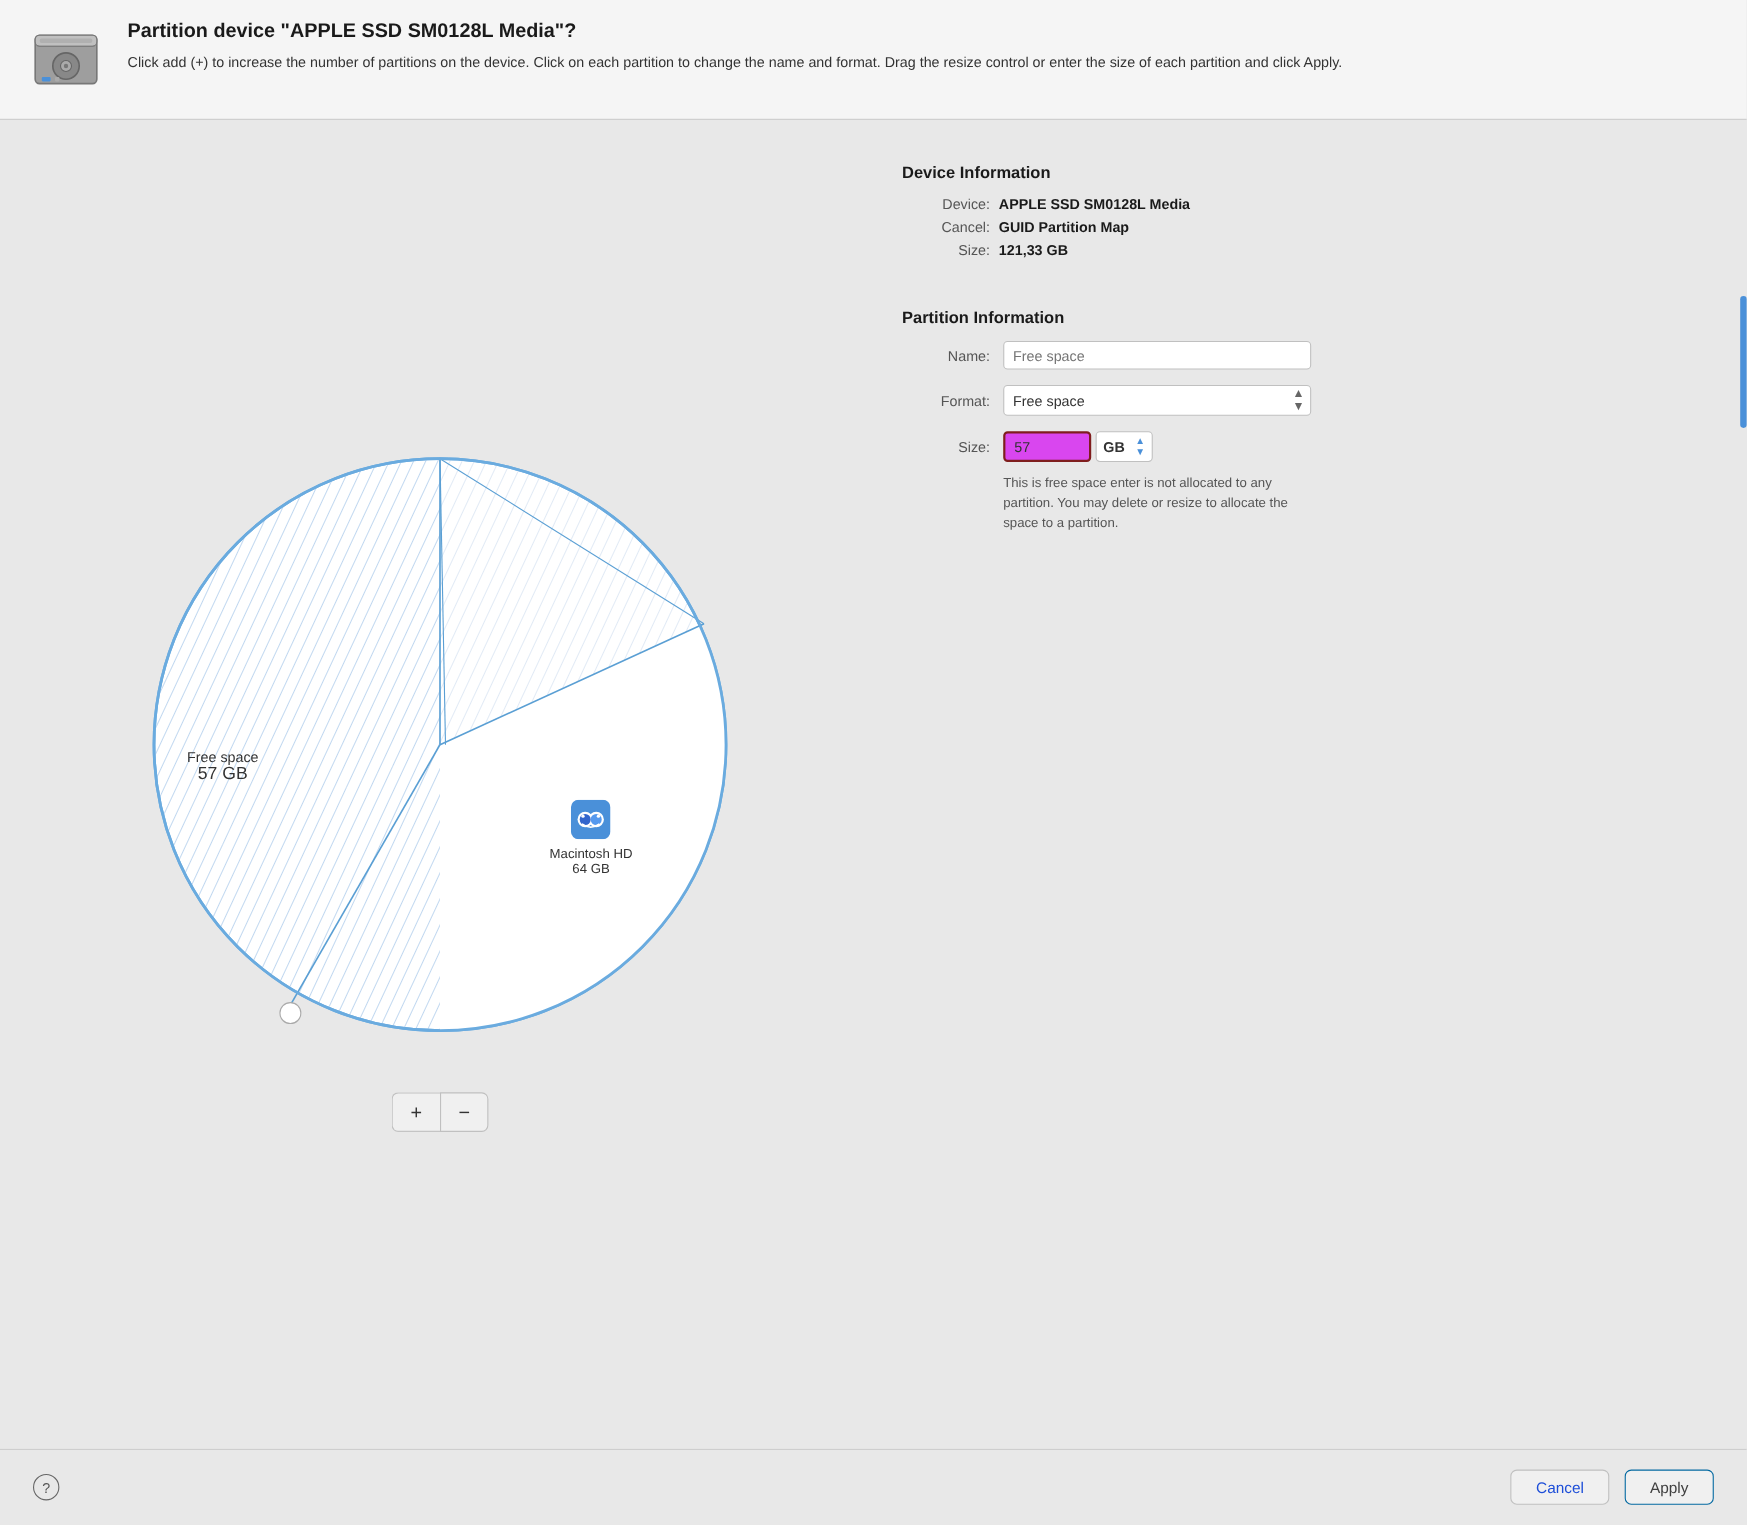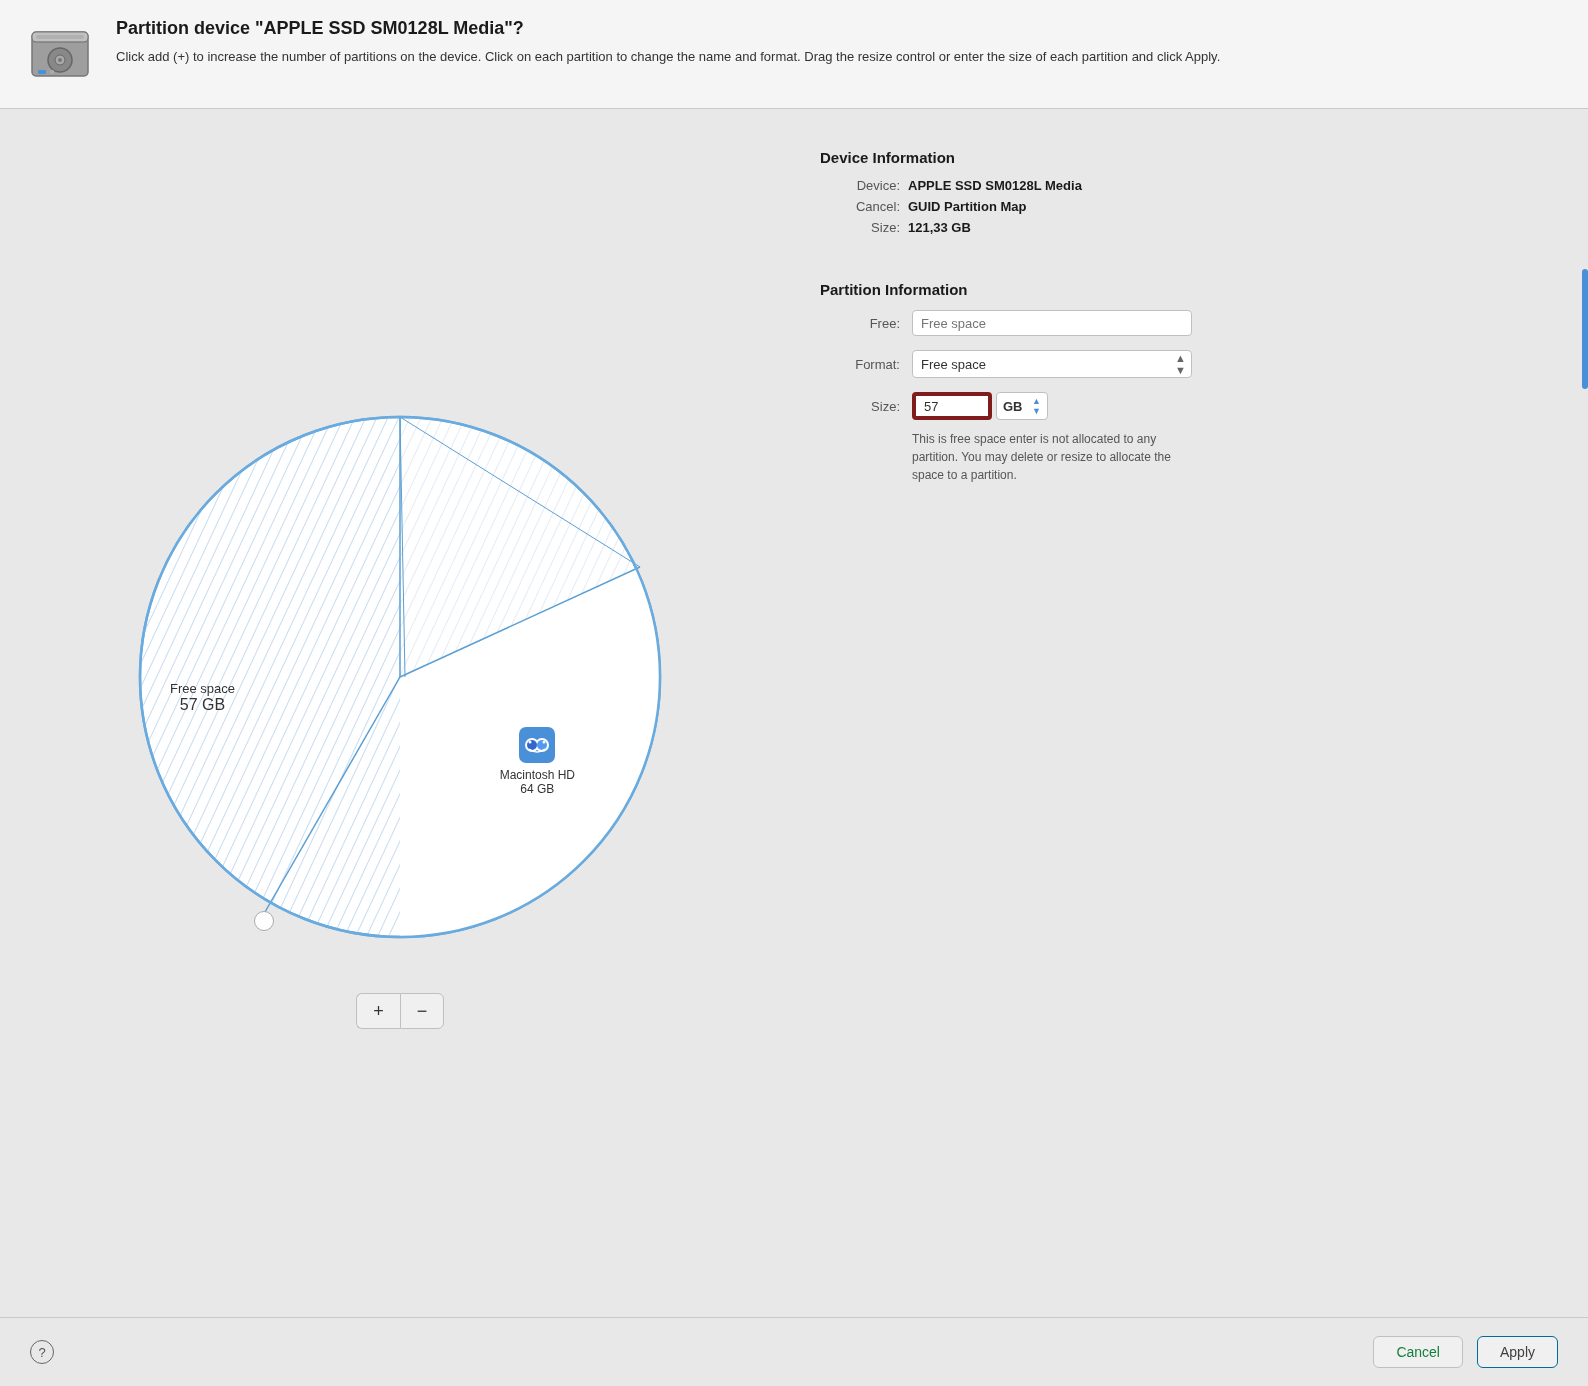--- a/index.html
+++ b/index.html
@@ -240,25 +240,25 @@
 
     
     .size-row {
       display: flex;
       align-items: center;
       margin-bottom: 10px;
     }
     .size-input {
       width: 80px;
       height: 28px;
-      border: 4px solid #7f1d1d;
+      border: 2px solid #7f1d1d;
       border-radius: 4px;
       padding: 0 8px;
       font-size: 13px;
-      background: #ffffff;
+      background: #d946ef;
       color: #333;
       outline: none;
       margin-right: 4px;
     }
     .size-unit-wrapper {
       position: relative;
     }
     .size-unit-btn {
       width: 52px;
       height: 28px;
@@ -314,21 +314,21 @@
     .bottom-right {
       display: flex;
       gap: 14px;
     }
     .btn-cancel {
       padding: 7px 22px;
       background: #f0f0f0;
       border: 1px solid #c0c0c0;
       border-radius: 6px;
       font-size: 14px;
-      color: #15803d;
+      color: #1d4ed8;
       cursor: pointer;
     }
     .btn-apply {
       padding: 7px 22px;
       background: #f0f0f0;
       border: 1px solid #0369a1;
       border-radius: 6px;
       font-size: 14px;
       color: #404040;
       cursor: default;
@@ -461,21 +461,21 @@
       <div class="info-row">
         <span class="info-label">Size:</span>
         <span class="info-value">121,33 GB</span>
       </div>
     </div>
 
     <div class="form-section">
       <div class="section-title">Partition Information</div>
 
       <div class="form-row">
-        <span class="form-label">Free:</span>
+        <span class="form-label">Name:</span>
         <input class="form-input" type="text" value="" placeholder="Free space" style="">
       </div>
 
       <div class="form-row">
         <span class="form-label">Format:</span>
         <div class="form-select-wrapper">
           <select class="form-select">
             <option>Free space</option>
             <option>APFS</option>
             <option>Mac OS Extended (Journaled)</option>

